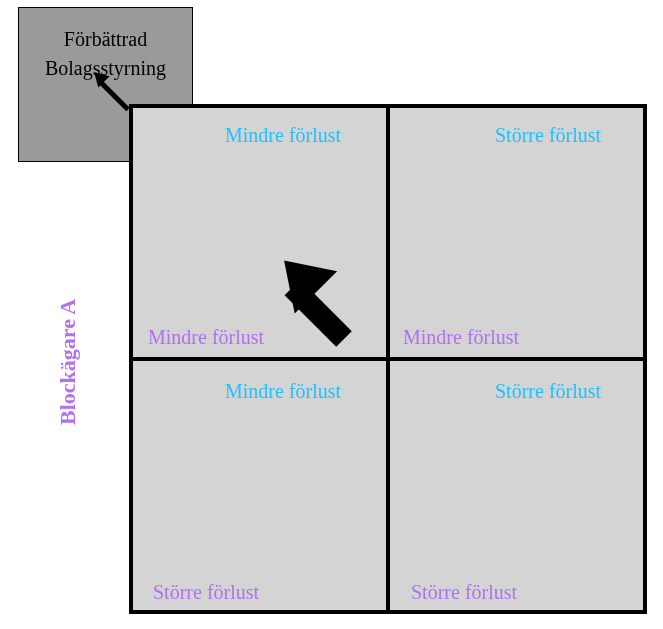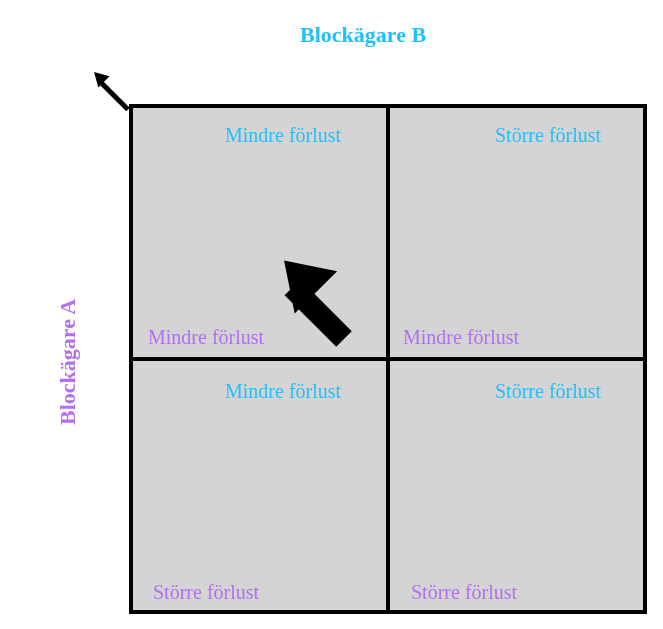--- a/index.html
+++ b/index.html
@@ -78,24 +78,27 @@
     border-width:0 8px 14px 8px;
     border-color: transparent transparent #000 transparent;
     transform: rotate(-45deg);
   }
 </style>
 </head>
 <body>
 
 <div class="stage">
 
-  <div class="txt top-b" style="left:300px; top:22px;">Blockägare B</div>
 
   <div class="txt side-a" style="left:55px; top:425px;">Blockägare A</div>
 
+  <div class="corner-box">
+    <div class="box-title">Förbättrad</div>
+    <div class="box-title" style="margin-top:6px;">Bolagsstyrning</div>
+  </div>
 
   <div class="matrix">
     <div class="vline"></div>
     <div class="hline"></div>
   </div>
 
   <div class="txt cell-b" style="left:225px; top:124px;">Mindre förlust</div>
   <div class="txt cell-a" style="left:148px; top:326px;">Mindre förlust</div>
 
   <div class="txt cell-b" style="left:495px; top:124px;">Större förlust</div>

